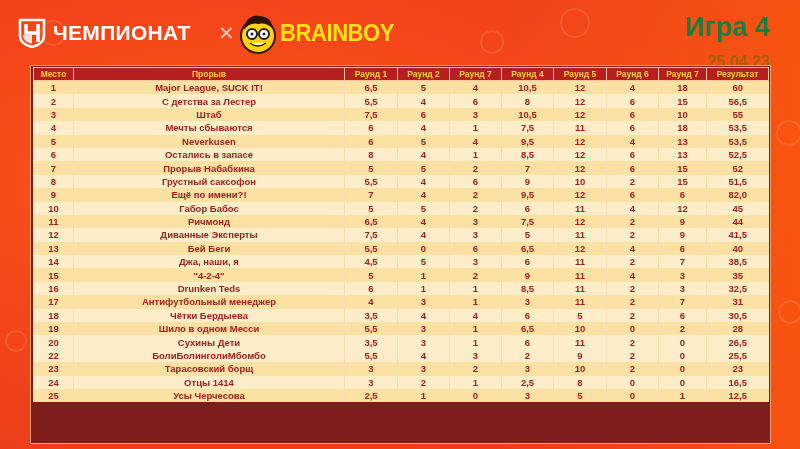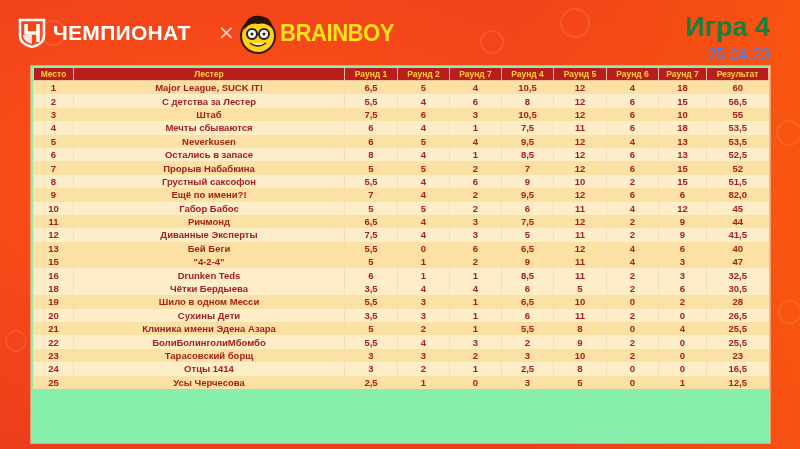--- a/index.html
+++ b/index.html
@@ -25,26 +25,26 @@
     .brainboy {
       position: absolute; left: 280px; top: 19px; color: #ffe21a;
       font-family: "Liberation Sans", sans-serif; font-weight: bold; font-size: 24px;
       letter-spacing: -0.5px; transform: scaleX(0.92); transform-origin: left center;
     }
     .game-title {
       position: absolute; right: 30px; top: 12px; color: #15803d;
       font-family: "Liberation Sans", sans-serif; font-weight: bold; font-size: 27px;
     }
     .game-date {
-      position: absolute; right: 30px; top: 46px; color: #3b82f6;
-      font-family: "Liberation Sans", sans-serif; font-weight: normal; font-size: 16px;
+      position: absolute; right: 30px; top: 53px; color: #a16207;
+      font-family: "Liberation Sans", sans-serif; font-weight: bold; font-size: 16px;
     }
     .table-wrap {
       position: absolute; left: 30px; top: 65px; width: 739px; height: 377px;
-      background: #86efac; border: 1px solid #f0a070;
+      background: #7f1d1d; border: 1px solid #f0a070;
     }
     table {
       border-collapse: collapse; width: 735px; margin: 1px 2px;
       font-family: "Liberation Sans", sans-serif; font-weight: bold;
       table-layout: fixed;
     }
     th {
       background: #b81e1e; color: #ffd23a; font-size: 8.5px; height: 12px; padding: 0;
       border: 1px solid #f5c39a; text-align: center; line-height: 12px;
     }
@@ -100,21 +100,21 @@
       <col style="width:52px">
         <col style="width:52px">
         <col style="width:53px">
         <col style="width:52px">
       <col style="width:48px">
         <col style="width:62px">
     </colgroup>
     <thead>
       <tr>
         <th>Место</th>
-        <th>Лестер</th>
+        <th>Прорыв</th>
         <th>Раунд 1</th>
         <th>Раунд 2</th>
         <th>Раунд 7</th>
         <th>Раунд 4</th>
         <th>Раунд 5</th>
         <th>Раунд 6</th>
         <th>Раунд 7</th>
         <th>Результат</th>
       </tr>
     </thead>
@@ -268,43 +268,67 @@
           <td>Бей Беги</td>
           <td>5,5</td>
           <td>0</td>
           <td>6</td>
           <td>6,5</td>
           <td>12</td>
           <td>4</td>
           <td>6</td>
           <td>40</td>
         </tr>
+        <tr class="even">
+          <td>14</td>
+          <td>Джа, наши, я</td>
+          <td>4,5</td>
+          <td>5</td>
+          <td>3</td>
+          <td>6</td>
+          <td>11</td>
+          <td>2</td>
+          <td>7</td>
+          <td>38,5</td>
+        </tr>
         <tr class="odd">
           <td>15</td>
           <td>"4-2-4"</td>
           <td>5</td>
           <td>1</td>
           <td>2</td>
           <td>9</td>
           <td>11</td>
           <td>4</td>
           <td>3</td>
-          <td>47</td>
+          <td>35</td>
         </tr>
         <tr class="even">
           <td>16</td>
           <td>Drunken Teds</td>
           <td>6</td>
           <td>1</td>
           <td>1</td>
           <td>8,5</td>
           <td>11</td>
           <td>2</td>
           <td>3</td>
           <td>32,5</td>
+        </tr>
+        <tr class="odd">
+          <td>17</td>
+          <td>Антифутбольный менеджер</td>
+          <td>4</td>
+          <td>3</td>
+          <td>1</td>
+          <td>3</td>
+          <td>11</td>
+          <td>2</td>
+          <td>7</td>
+          <td>31</td>
         </tr>
         <tr class="even">
           <td>18</td>
           <td>Чётки Бердыева</td>
           <td>3,5</td>
           <td>4</td>
           <td>4</td>
           <td>6</td>
           <td>5</td>
           <td>2</td>
@@ -327,32 +351,20 @@
           <td>20</td>
           <td>Сухины Дети</td>
           <td>3,5</td>
           <td>3</td>
           <td>1</td>
           <td>6</td>
           <td>11</td>
           <td>2</td>
           <td>0</td>
           <td>26,5</td>
-        </tr>
-        <tr class="odd">
-          <td>21</td>
-          <td>Клиника имени Эдена Азара</td>
-          <td>5</td>
-          <td>2</td>
-          <td>1</td>
-          <td>5,5</td>
-          <td>8</td>
-          <td>0</td>
-          <td>4</td>
-          <td>25,5</td>
         </tr>
         <tr class="even">
           <td>22</td>
           <td>БолиБолинголиМбомбо</td>
           <td>5,5</td>
           <td>4</td>
           <td>3</td>
           <td>2</td>
           <td>9</td>
           <td>2</td>

